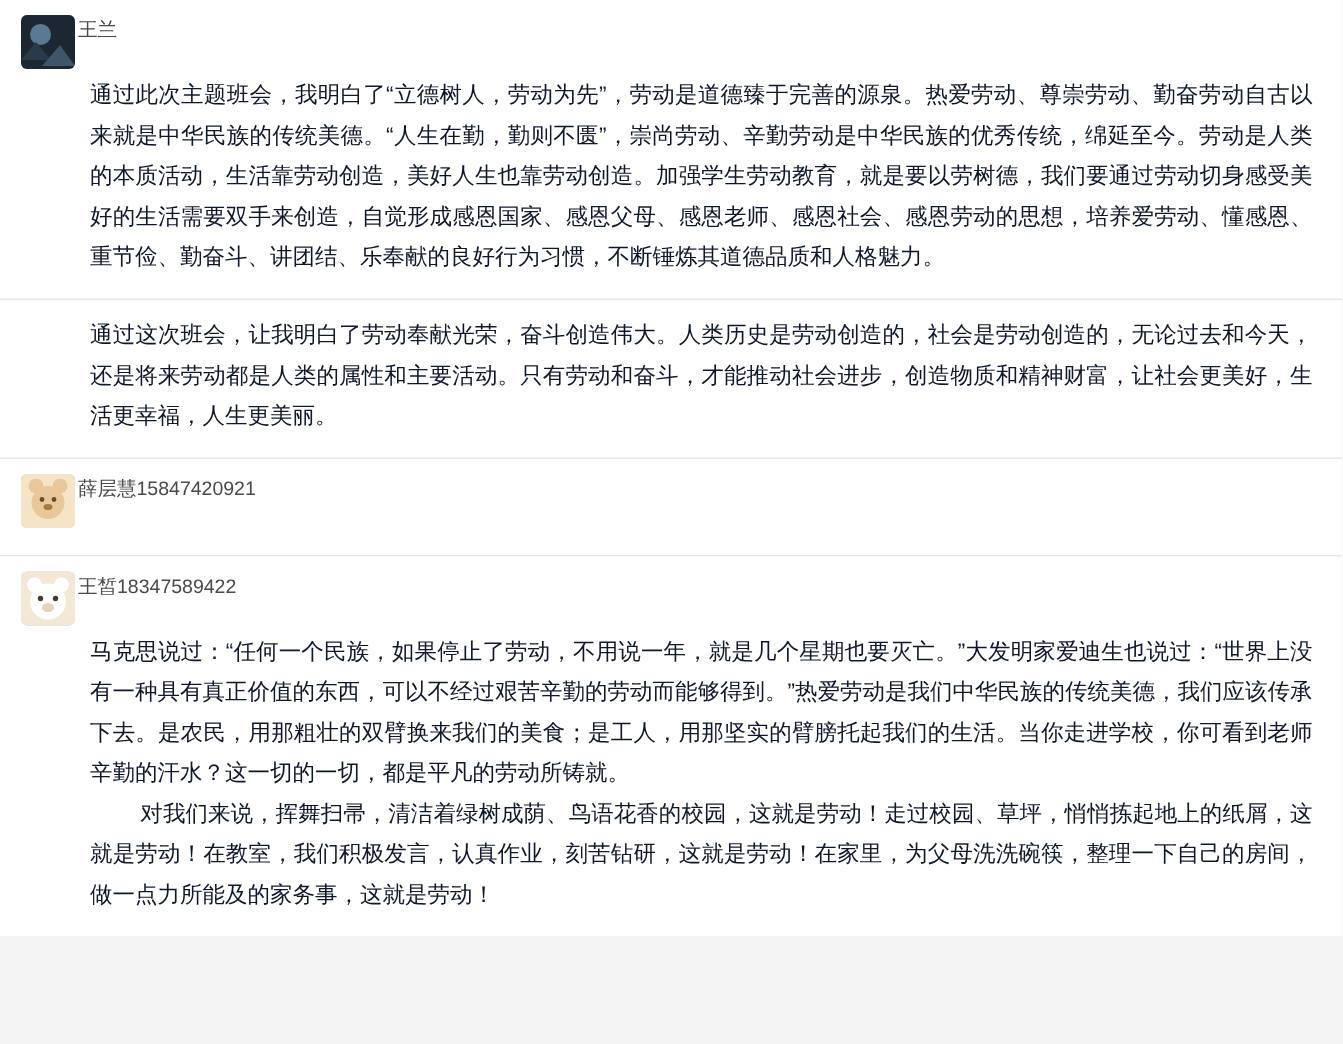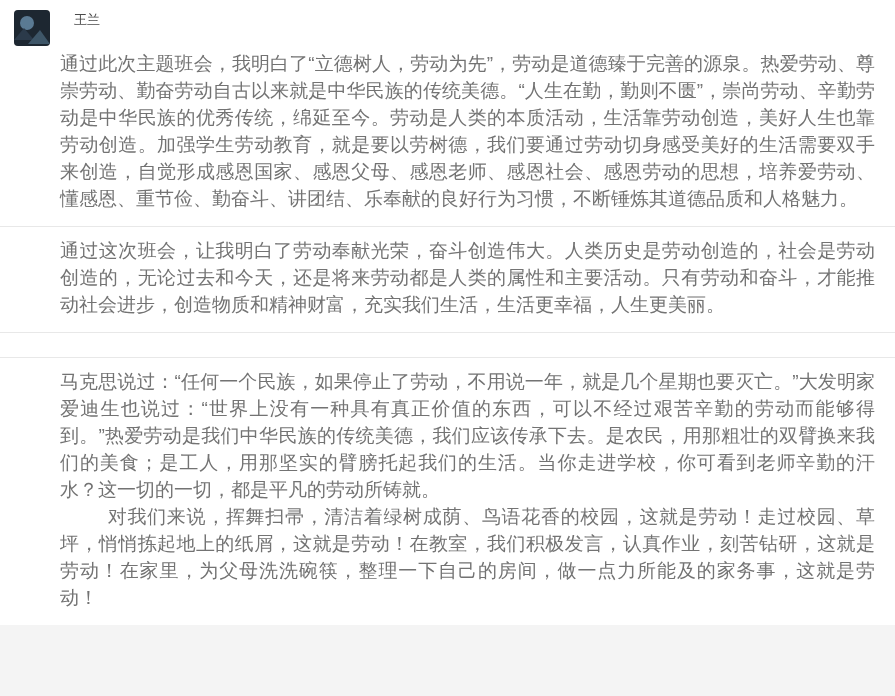--- a/index.html
+++ b/index.html
@@ -23,21 +23,21 @@
     border-bottom: 1px solid #e8e8e8;
     padding: 10px 14px 14px 14px;
     display: block;
   }
   .post:last-child {
     border-bottom: none;
   }
   .post-head {
     display: flex;
     align-items: flex-start;
-    gap: 24px;
+    gap: 2px;
     margin-bottom: 4px;
   }
   .avatar {
     width: 36px;
     height: 36px;
     border-radius: 4px;
     flex: 0 0 36px;
     overflow: hidden;
     position: relative;
     background: #ccc;
@@ -48,23 +48,23 @@
     height: 36px;
   }
   .author {
     font-size: 13px;
     color: #4a4a4a;
     line-height: 18px;
     padding-top: 1px;
     font-weight: normal;
   }
   .body {
-    font-size: 19px;
+    font-size: 15px;
     line-height: 27px;
-    color: #737373;
+    color: #0f172a;
     padding-left: 46px;
     padding-right: 6px;
     text-align: justify;
     text-justify: inter-ideograph;
     word-break: break-all;
     white-space: pre-wrap;
   }
 </style>
 </head>
 <body>
@@ -80,24 +80,52 @@
           <path d="M0 30 L10 18 L20 30 Z" fill="#2b3a4a"></path>
           <path d="M14 34 L26 20 L36 34 Z" fill="#3e5668"></path>
         </svg>
       </div>
       <div class="author">王兰</div>
     </div>
     <div class="body">通过此次主题班会，我明白了“立德树人，劳动为先”，劳动是道德臻于完善的源泉。热爱劳动、尊崇劳动、勤奋劳动自古以来就是中华民族的传统美德。“人生在勤，勤则不匮”，崇尚劳动、辛勤劳动是中华民族的优秀传统，绵延至今。劳动是人类的本质活动，生活靠劳动创造，美好人生也靠劳动创造。加强学生劳动教育，就是要以劳树德，我们要通过劳动切身感受美好的生活需要双手来创造，自觉形成感恩国家、感恩父母、感恩老师、感恩社会、感恩劳动的思想，培养爱劳动、懂感恩、重节俭、勤奋斗、讲团结、乐奉献的良好行为习惯，不断锤炼其道德品质和人格魅力。</div>
   </div>
 
   <div class="post">
-    <div class="body">通过这次班会，让我明白了劳动奉献光荣，奋斗创造伟大。人类历史是劳动创造的，社会是劳动创造的，无论过去和今天，还是将来劳动都是人类的属性和主要活动。只有劳动和奋斗，才能推动社会进步，创造物质和精神财富，充实我们生活，生活更幸福，人生更美丽。</div>
+    <div class="body">通过这次班会，让我明白了劳动奉献光荣，奋斗创造伟大。人类历史是劳动创造的，社会是劳动创造的，无论过去和今天，还是将来劳动都是人类的属性和主要活动。只有劳动和奋斗，才能推动社会进步，创造物质和精神财富，让社会更美好，生活更幸福，人生更美丽。</div>
   </div>
 
   <div class="post">
+    <div class="post-head">
+      <div class="avatar">
+        <svg viewBox="0 0 36 36" aria-hidden="true">
+          <rect width="36" height="36" fill="#f5e4c8"></rect>
+          <circle cx="18" cy="19" r="11" fill="#e8c89a"></circle>
+          <circle cx="10" cy="8" r="5" fill="#e8c89a"></circle>
+          <circle cx="26" cy="8" r="5" fill="#e8c89a"></circle>
+          <circle cx="14" cy="17" r="1.6" fill="#6b4a22"></circle>
+          <circle cx="22" cy="17" r="1.6" fill="#6b4a22"></circle>
+          <ellipse cx="18" cy="22" rx="3" ry="2" fill="#a8793f"></ellipse>
+        </svg>
+      </div>
+      <div class="author">薛层慧15847420921</div>
+    </div>
   </div>
 
   <div class="post">
+    <div class="post-head">
+      <div class="avatar">
+        <svg viewBox="0 0 36 36" aria-hidden="true">
+          <rect width="36" height="36" fill="#f3e7d6"></rect>
+          <circle cx="18" cy="20" r="12" fill="#ffffff"></circle>
+          <circle cx="9" cy="9" r="5" fill="#ffffff"></circle>
+          <circle cx="27" cy="9" r="5" fill="#ffffff"></circle>
+          <circle cx="13" cy="18" r="1.8" fill="#4a3a2a"></circle>
+          <circle cx="23" cy="18" r="1.8" fill="#4a3a2a"></circle>
+          <ellipse cx="18" cy="24" rx="4" ry="3" fill="#e4d2ba"></ellipse>
+        </svg>
+      </div>
+      <div class="author">王皙18347589422</div>
+    </div>
     <div class="body">马克思说过：“任何一个民族，如果停止了劳动，不用说一年，就是几个星期也要灭亡。”大发明家爱迪生也说过：“世界上没有一种具有真正价值的东西，可以不经过艰苦辛勤的劳动而能够得到。”热爱劳动是我们中华民族的传统美德，我们应该传承下去。是农民，用那粗壮的双臂换来我们的美食；是工人，用那坚实的臂膀托起我们的生活。当你走进学校，你可看到老师辛勤的汗水？这一切的一切，都是平凡的劳动所铸就。
         对我们来说，挥舞扫帚，清洁着绿树成荫、鸟语花香的校园，这就是劳动！走过校园、草坪，悄悄拣起地上的纸屑，这就是劳动！在教室，我们积极发言，认真作业，刻苦钻研，这就是劳动！在家里，为父母洗洗碗筷，整理一下自己的房间，做一点力所能及的家务事，这就是劳动！</div>
   </div>
 
 </div>
 
 </body></html>

